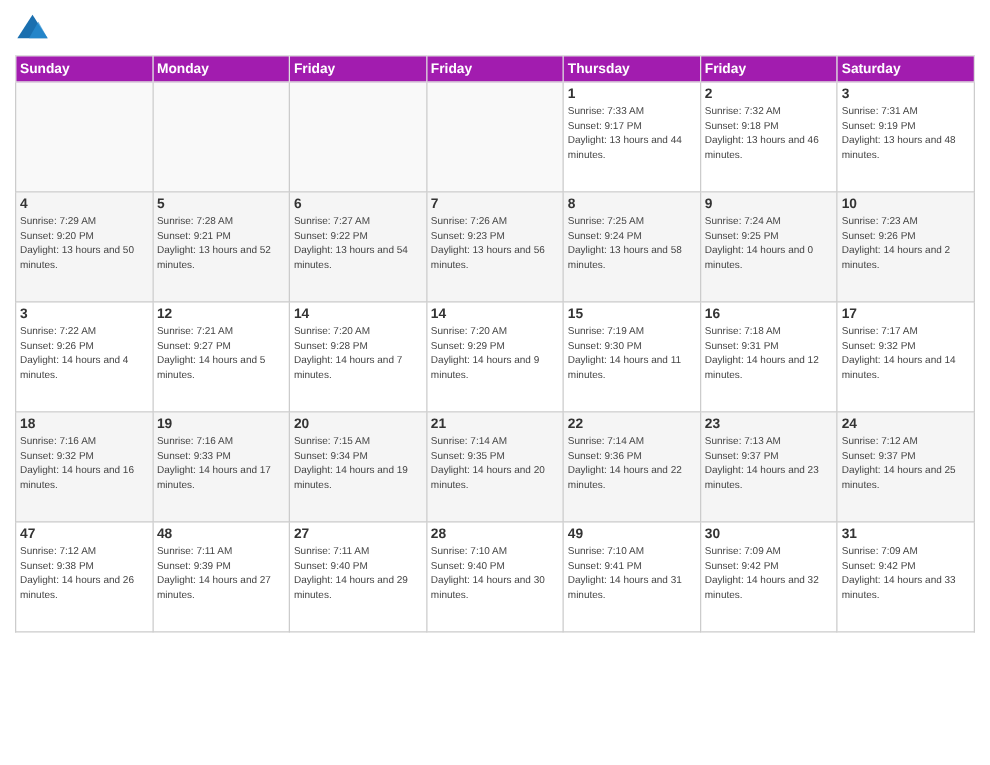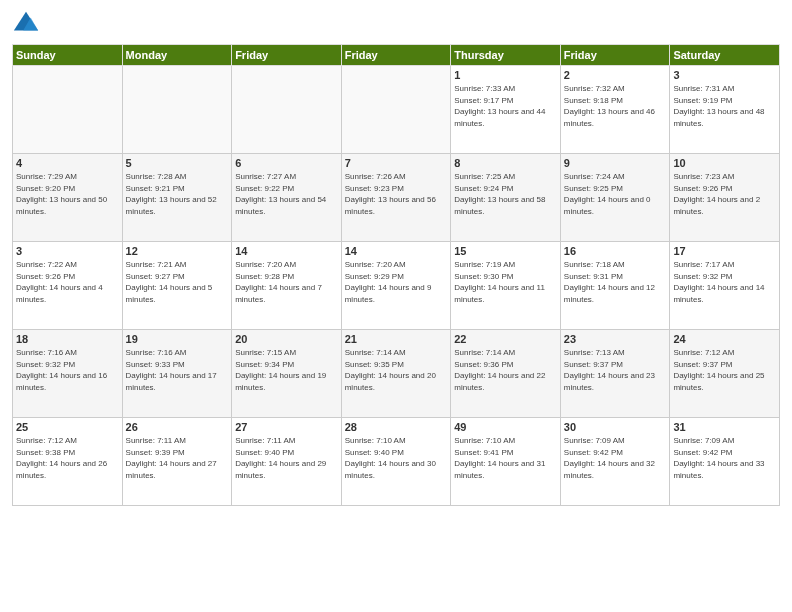--- a/index.html
+++ b/index.html
@@ -56,21 +56,21 @@
     .location {
       font-size: 13px;
       color: #555;
     }
     .calendar {
       width: 100%;
       border-collapse: collapse;
       table-layout: fixed;
     }
     .calendar th {
-      background: #4d7c0f;
+      background: #a21caf;
       color: #fff;
       font-size: 11px;
       font-weight: bold;
       padding: 4px 3px;
       text-align: left;
       border: 1px solid #ddd;
     }
     .calendar td {
       vertical-align: top;
       border: 1px solid #ccc;
@@ -238,25 +238,25 @@
             <span class="day-num">23</span>
             <div class="day-info">Sunrise: 7:13 AM<br>Sunset: 9:37 PM<br>Daylight: 14 hours and 23 minutes.</div>
           </td>
           <td>
             <span class="day-num">24</span>
             <div class="day-info">Sunrise: 7:12 AM<br>Sunset: 9:37 PM<br>Daylight: 14 hours and 25 minutes.</div>
           </td>
         </tr>
         <tr class="row-bg-1">
           <td>
-            <span class="day-num">25</span>
+            <span class="day-num">47</span>
             <div class="day-info">Sunrise: 7:12 AM<br>Sunset: 9:38 PM<br>Daylight: 14 hours and 26 minutes.</div>
           </td>
           <td>
-            <span class="day-num">26</span>
+            <span class="day-num">48</span>
             <div class="day-info">Sunrise: 7:11 AM<br>Sunset: 9:39 PM<br>Daylight: 14 hours and 27 minutes.</div>
           </td>
           <td>
             <span class="day-num">27</span>
             <div class="day-info">Sunrise: 7:11 AM<br>Sunset: 9:40 PM<br>Daylight: 14 hours and 29 minutes.</div>
           </td>
           <td>
             <span class="day-num">28</span>
             <div class="day-info">Sunrise: 7:10 AM<br>Sunset: 9:40 PM<br>Daylight: 14 hours and 30 minutes.</div>
           </td>

